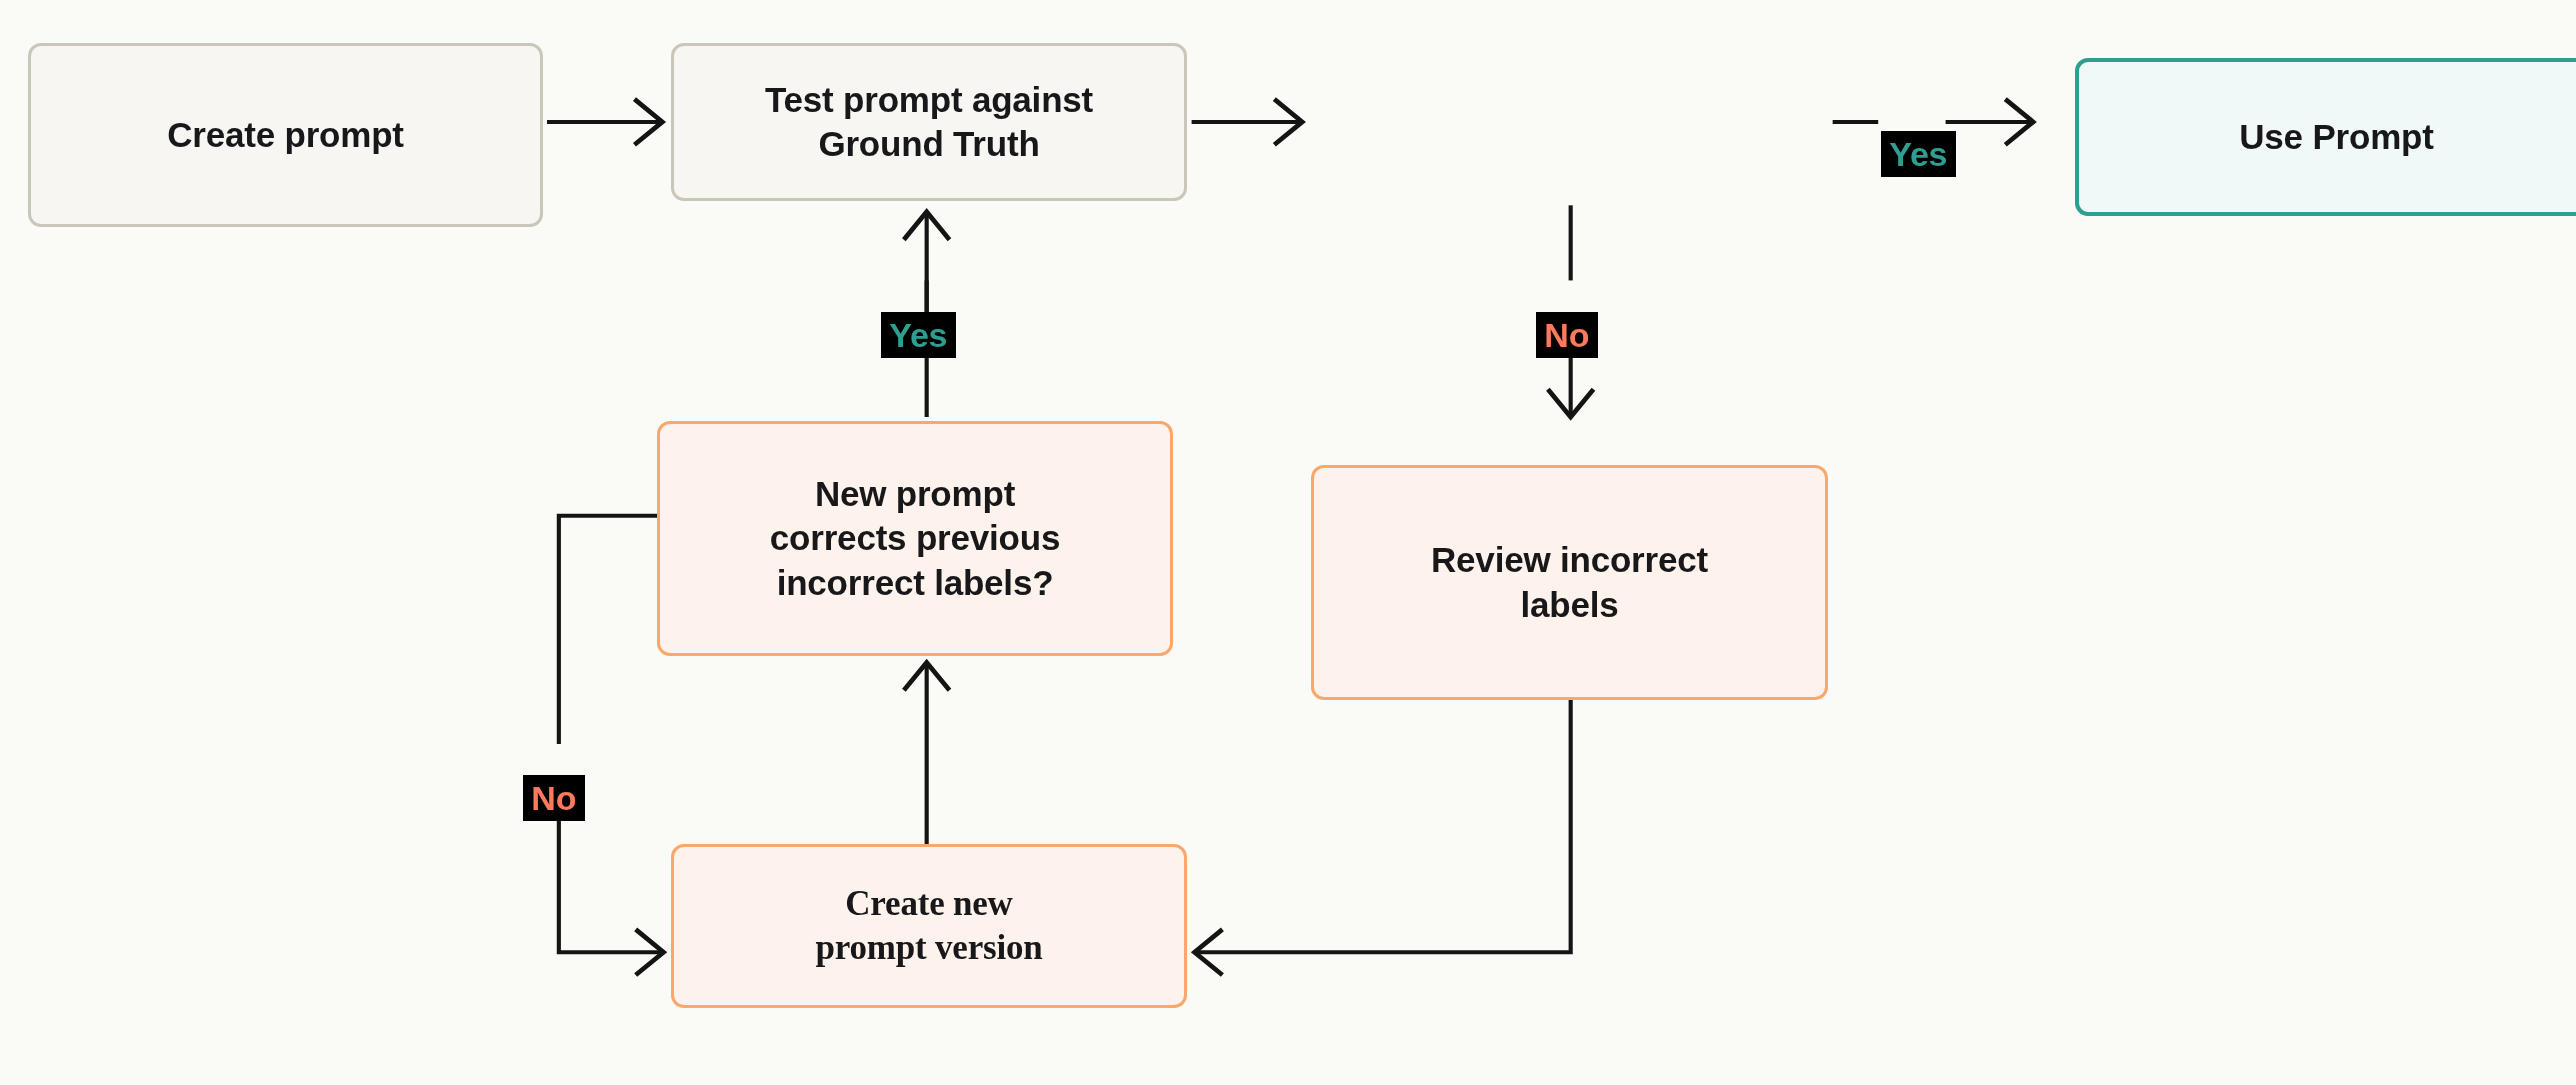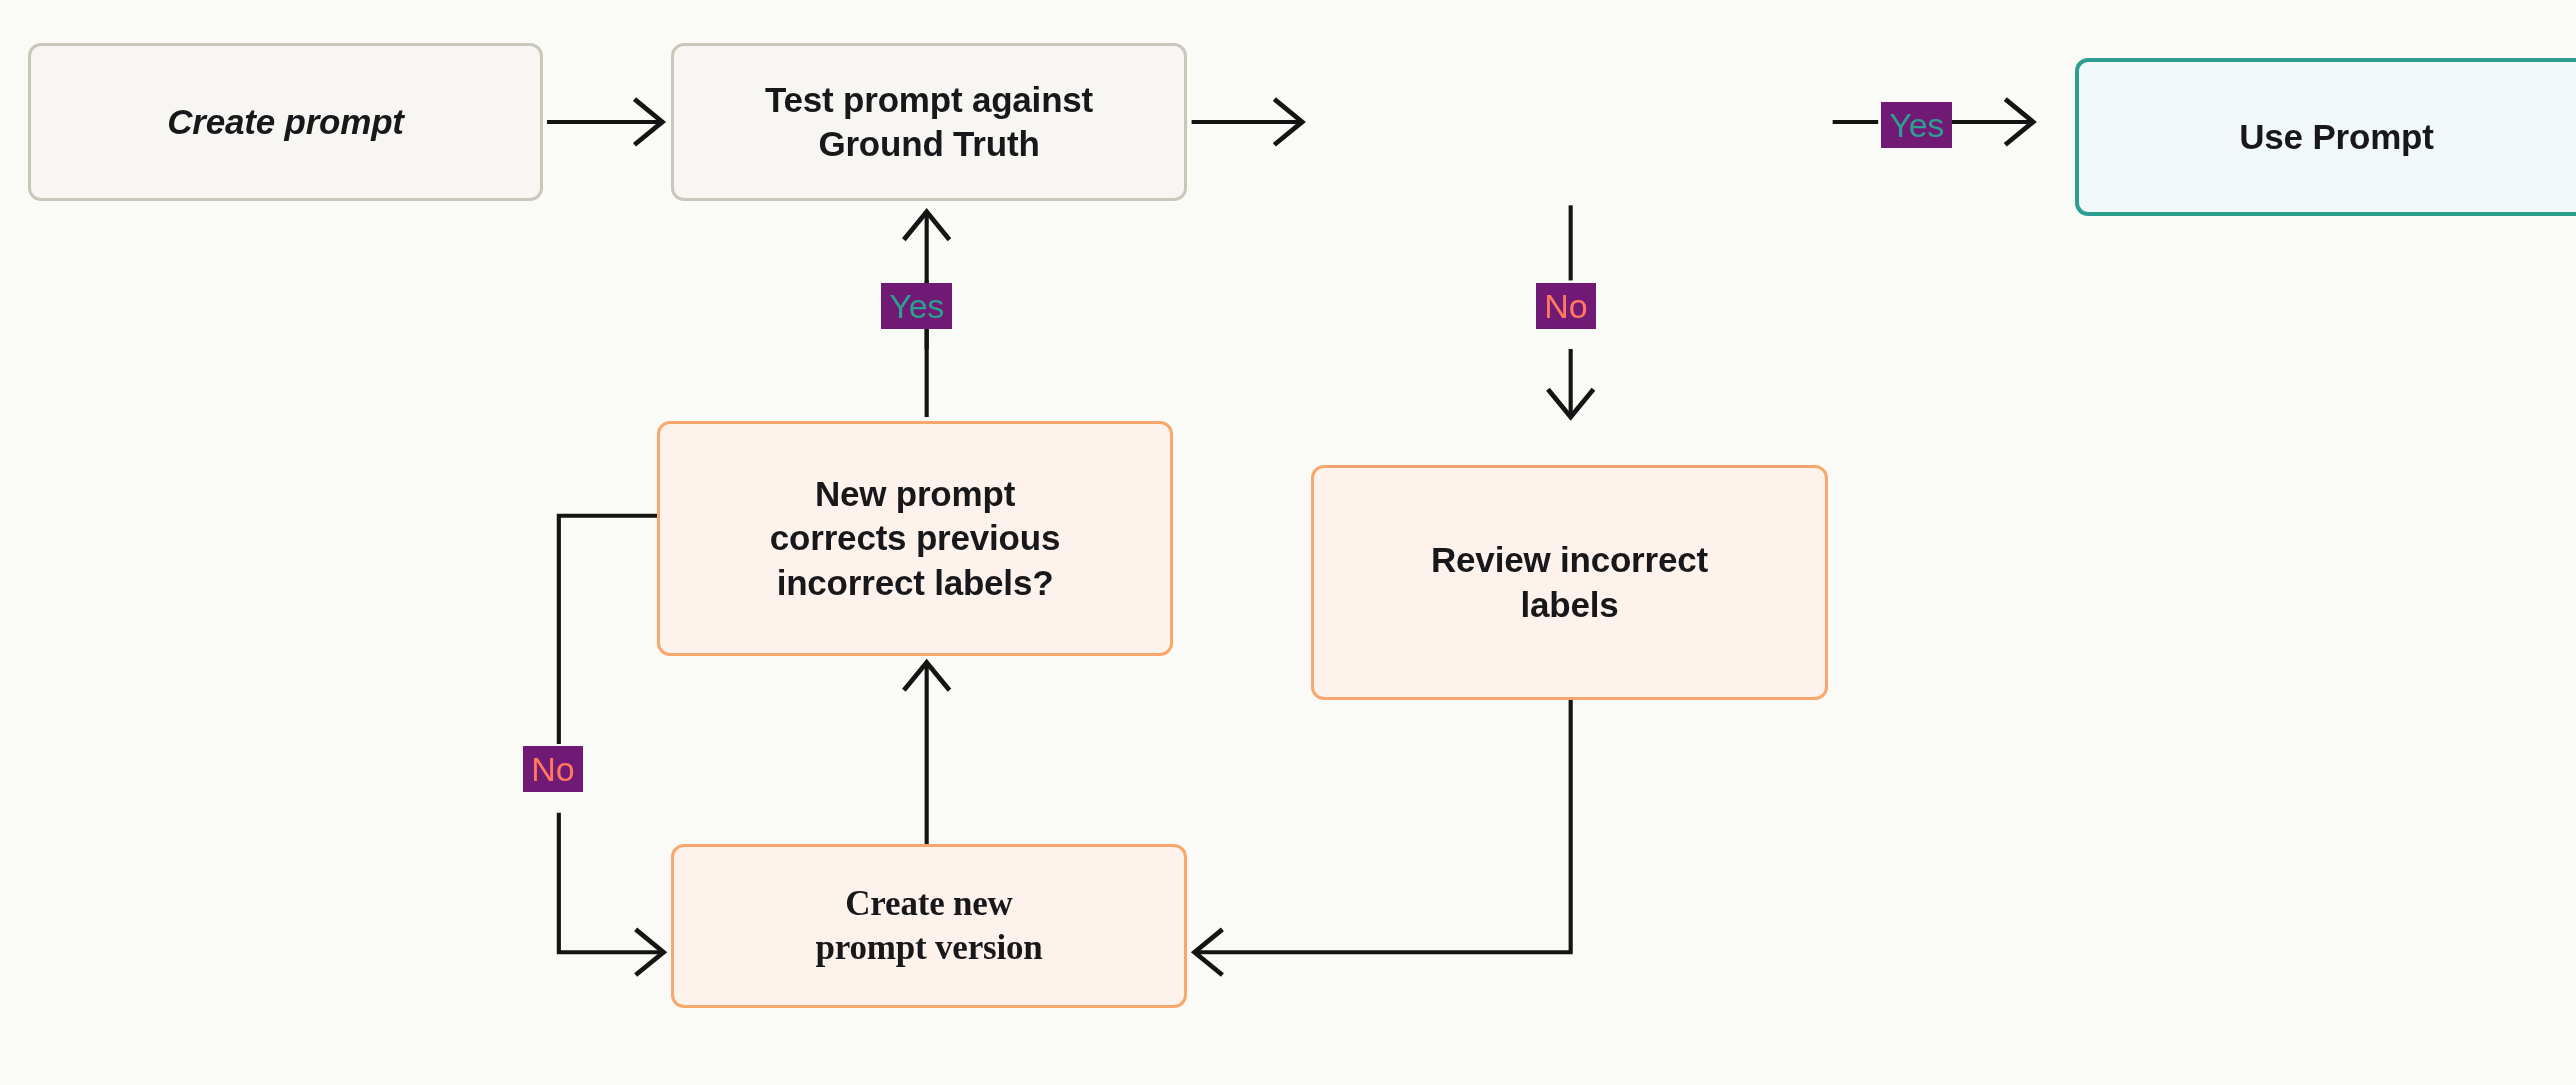--- a/index.html
+++ b/index.html
@@ -71,28 +71,29 @@
     fill:none;
     stroke:#141414;
     stroke-width:8;
     stroke-linecap:square;
     stroke-linejoin:miter;
   }
 
   
   .edge-label{
     position:absolute;
-    font-weight:400;
+    font-weight:700;
     font-size:34px;
     line-height:1;
     letter-spacing:-0.2px;
-    background:#701a75;
+    background:#000000;
     padding:6px 8.3px;
     z-index:4;
     white-space:nowrap;
+    margin-top:29px;
   }
   .edge-label.yes{color:#2E9E90;}
   .edge-label.no{color:#FF7A5C;}
 </style>
 </head>
 <body>
 
 <div id="canvas">
 
   <svg id="edges" viewBox="0 0 4356 1836" width="2576" height="1086" xmlns="http://www.w3.org/2000/svg">
@@ -135,21 +136,21 @@
       <line x1="1567" y1="1461" x2="1567" y2="1122"></line>
       <polyline class="head" points="1531,1164 1567,1120 1603,1164"></polyline>
     </g>
 
     <g>
       <path d="M 2656 1117 L 2656 1610 L 2022 1610"></path>
       <polyline class="head" points="2064,1574 2020,1610 2064,1646"></polyline>
     </g>
   </svg>
 
-  <div class="node style-neutral" style="left:28px; top:43px; width:515px; height:158px;font-style:italic;">
+  <div class="node style-neutral" style="left:28px; top:43px; width:515px; height:184px;">
     <span class="label">Create prompt</span>
   </div>
 
   <div class="node style-neutral" style="left:671px; top:43px; width:516px; height:158px;">
     <span class="label">Test prompt against
 Ground Truth</span>
   </div>
 
 
   <div class="node style-accent" style="left:2036px; top:58px; width:523px; height:158px;margin-left:39px;">

